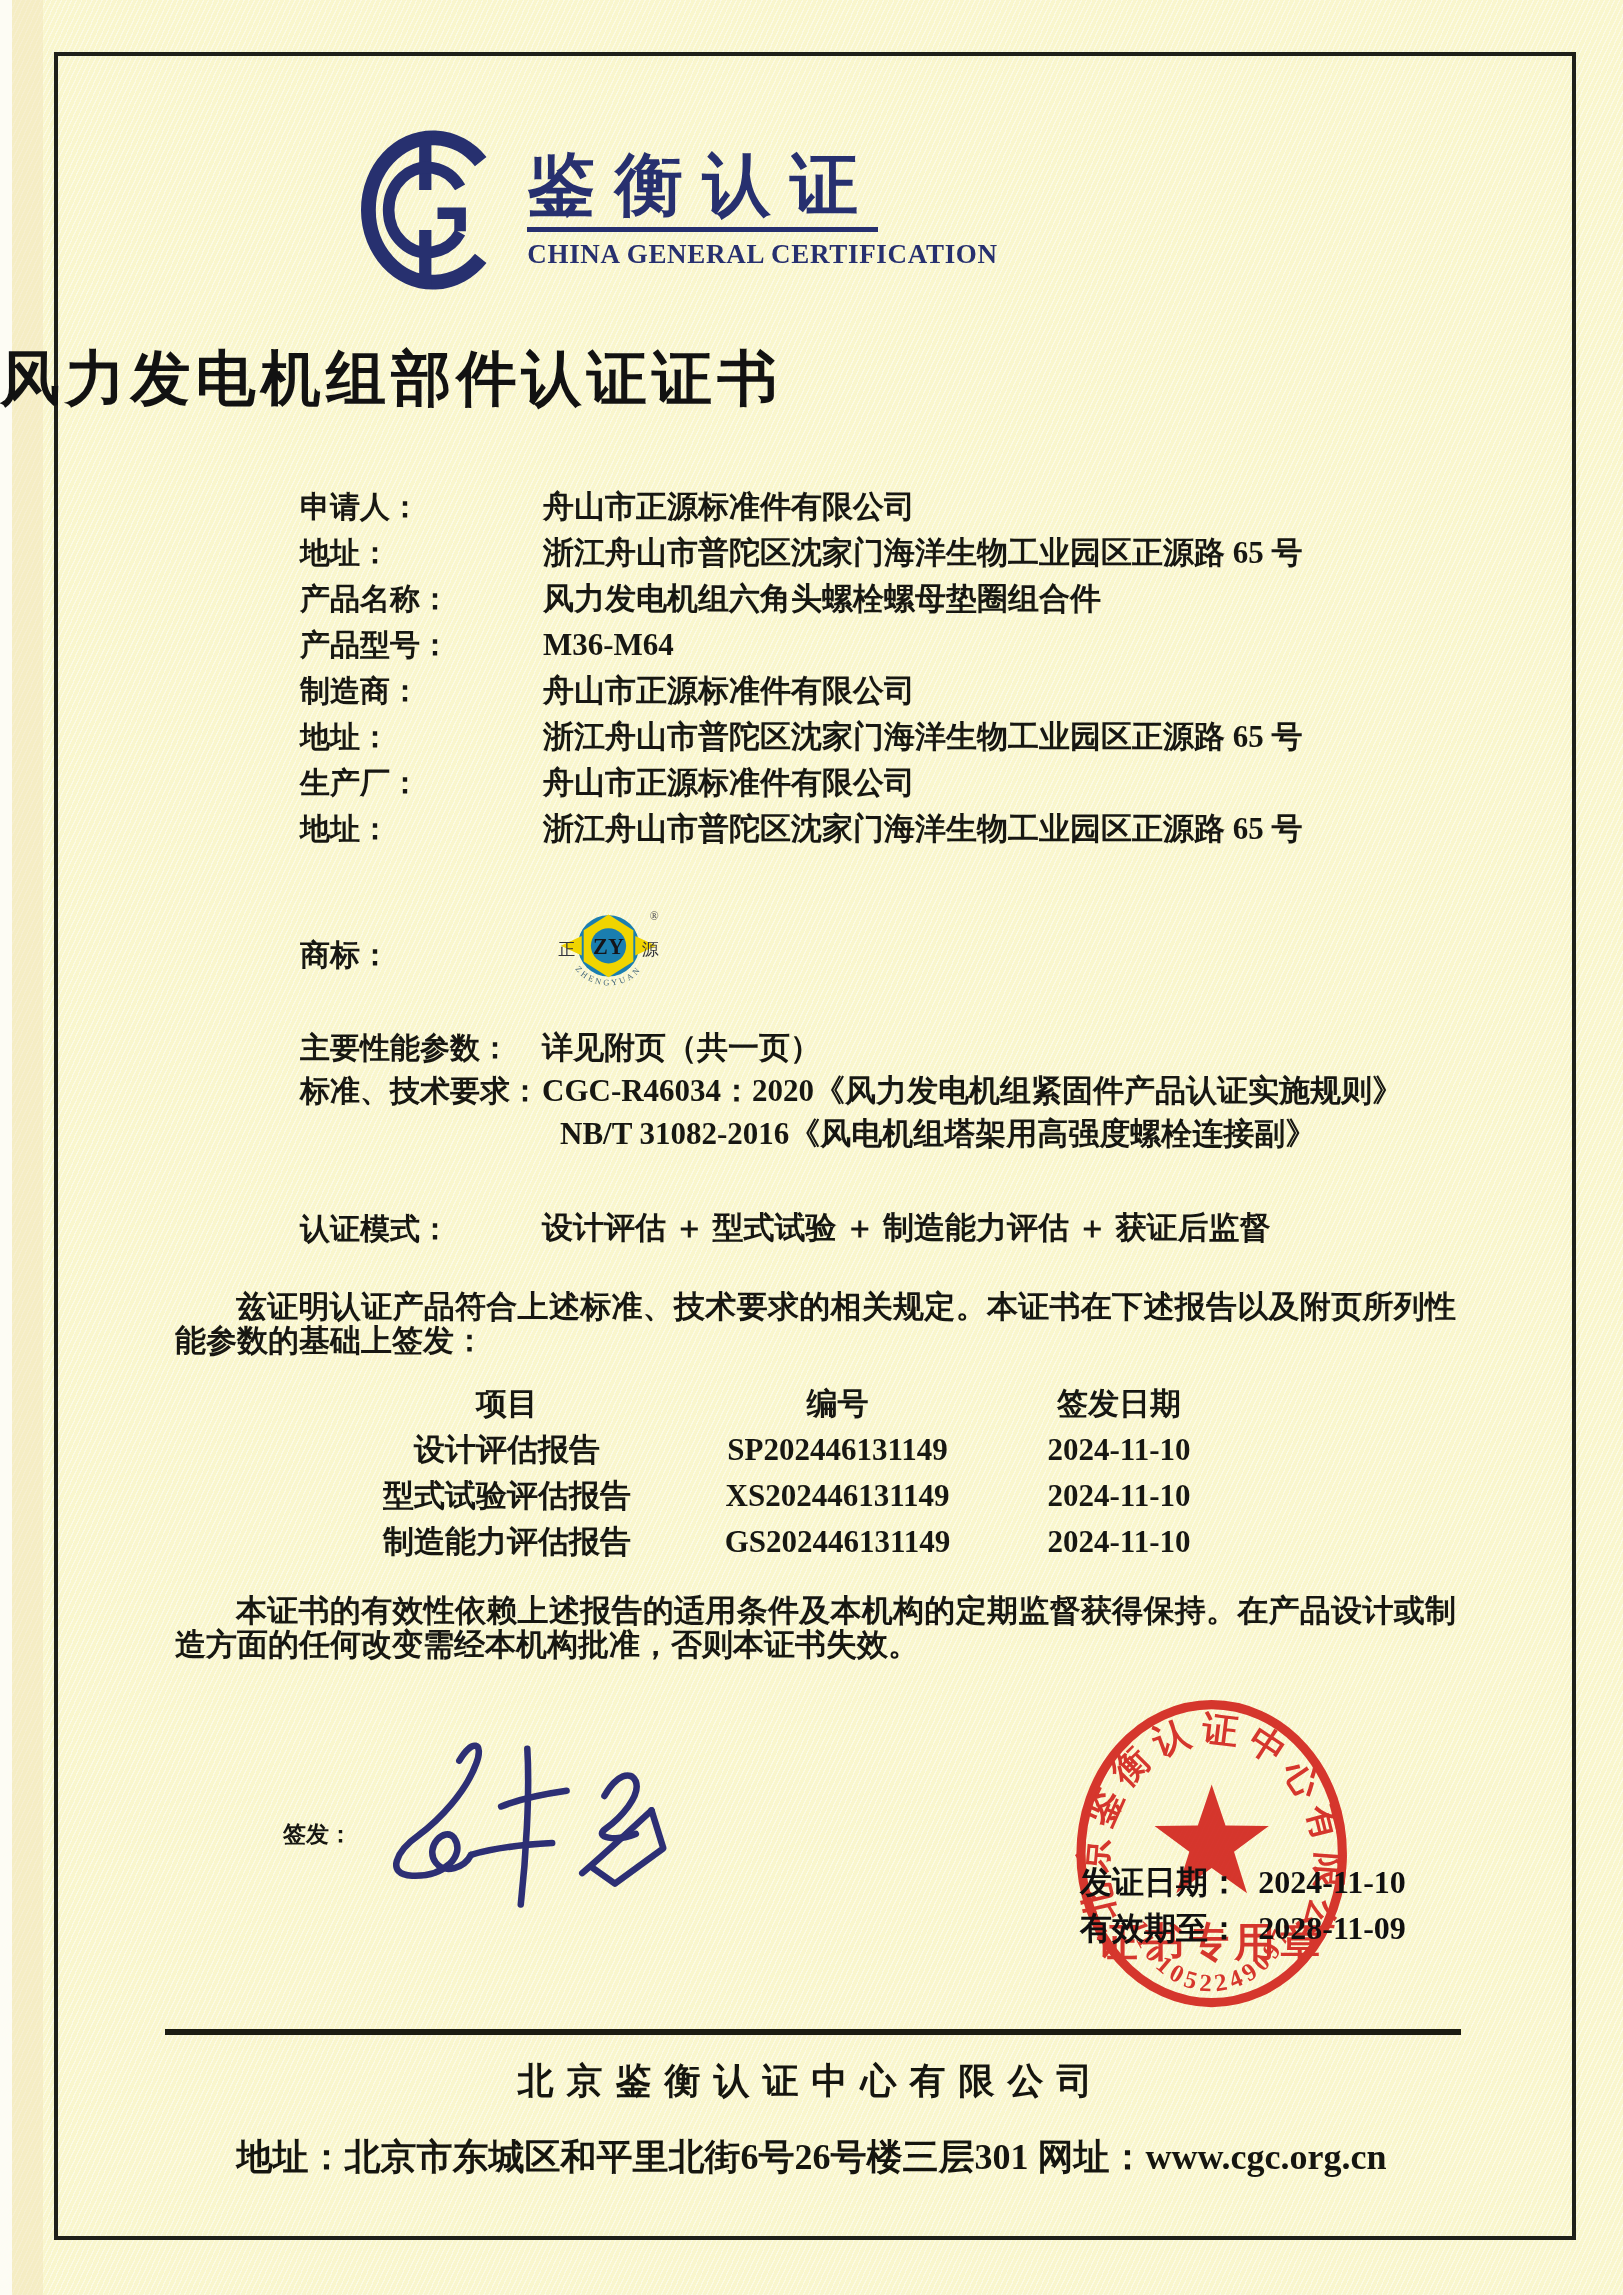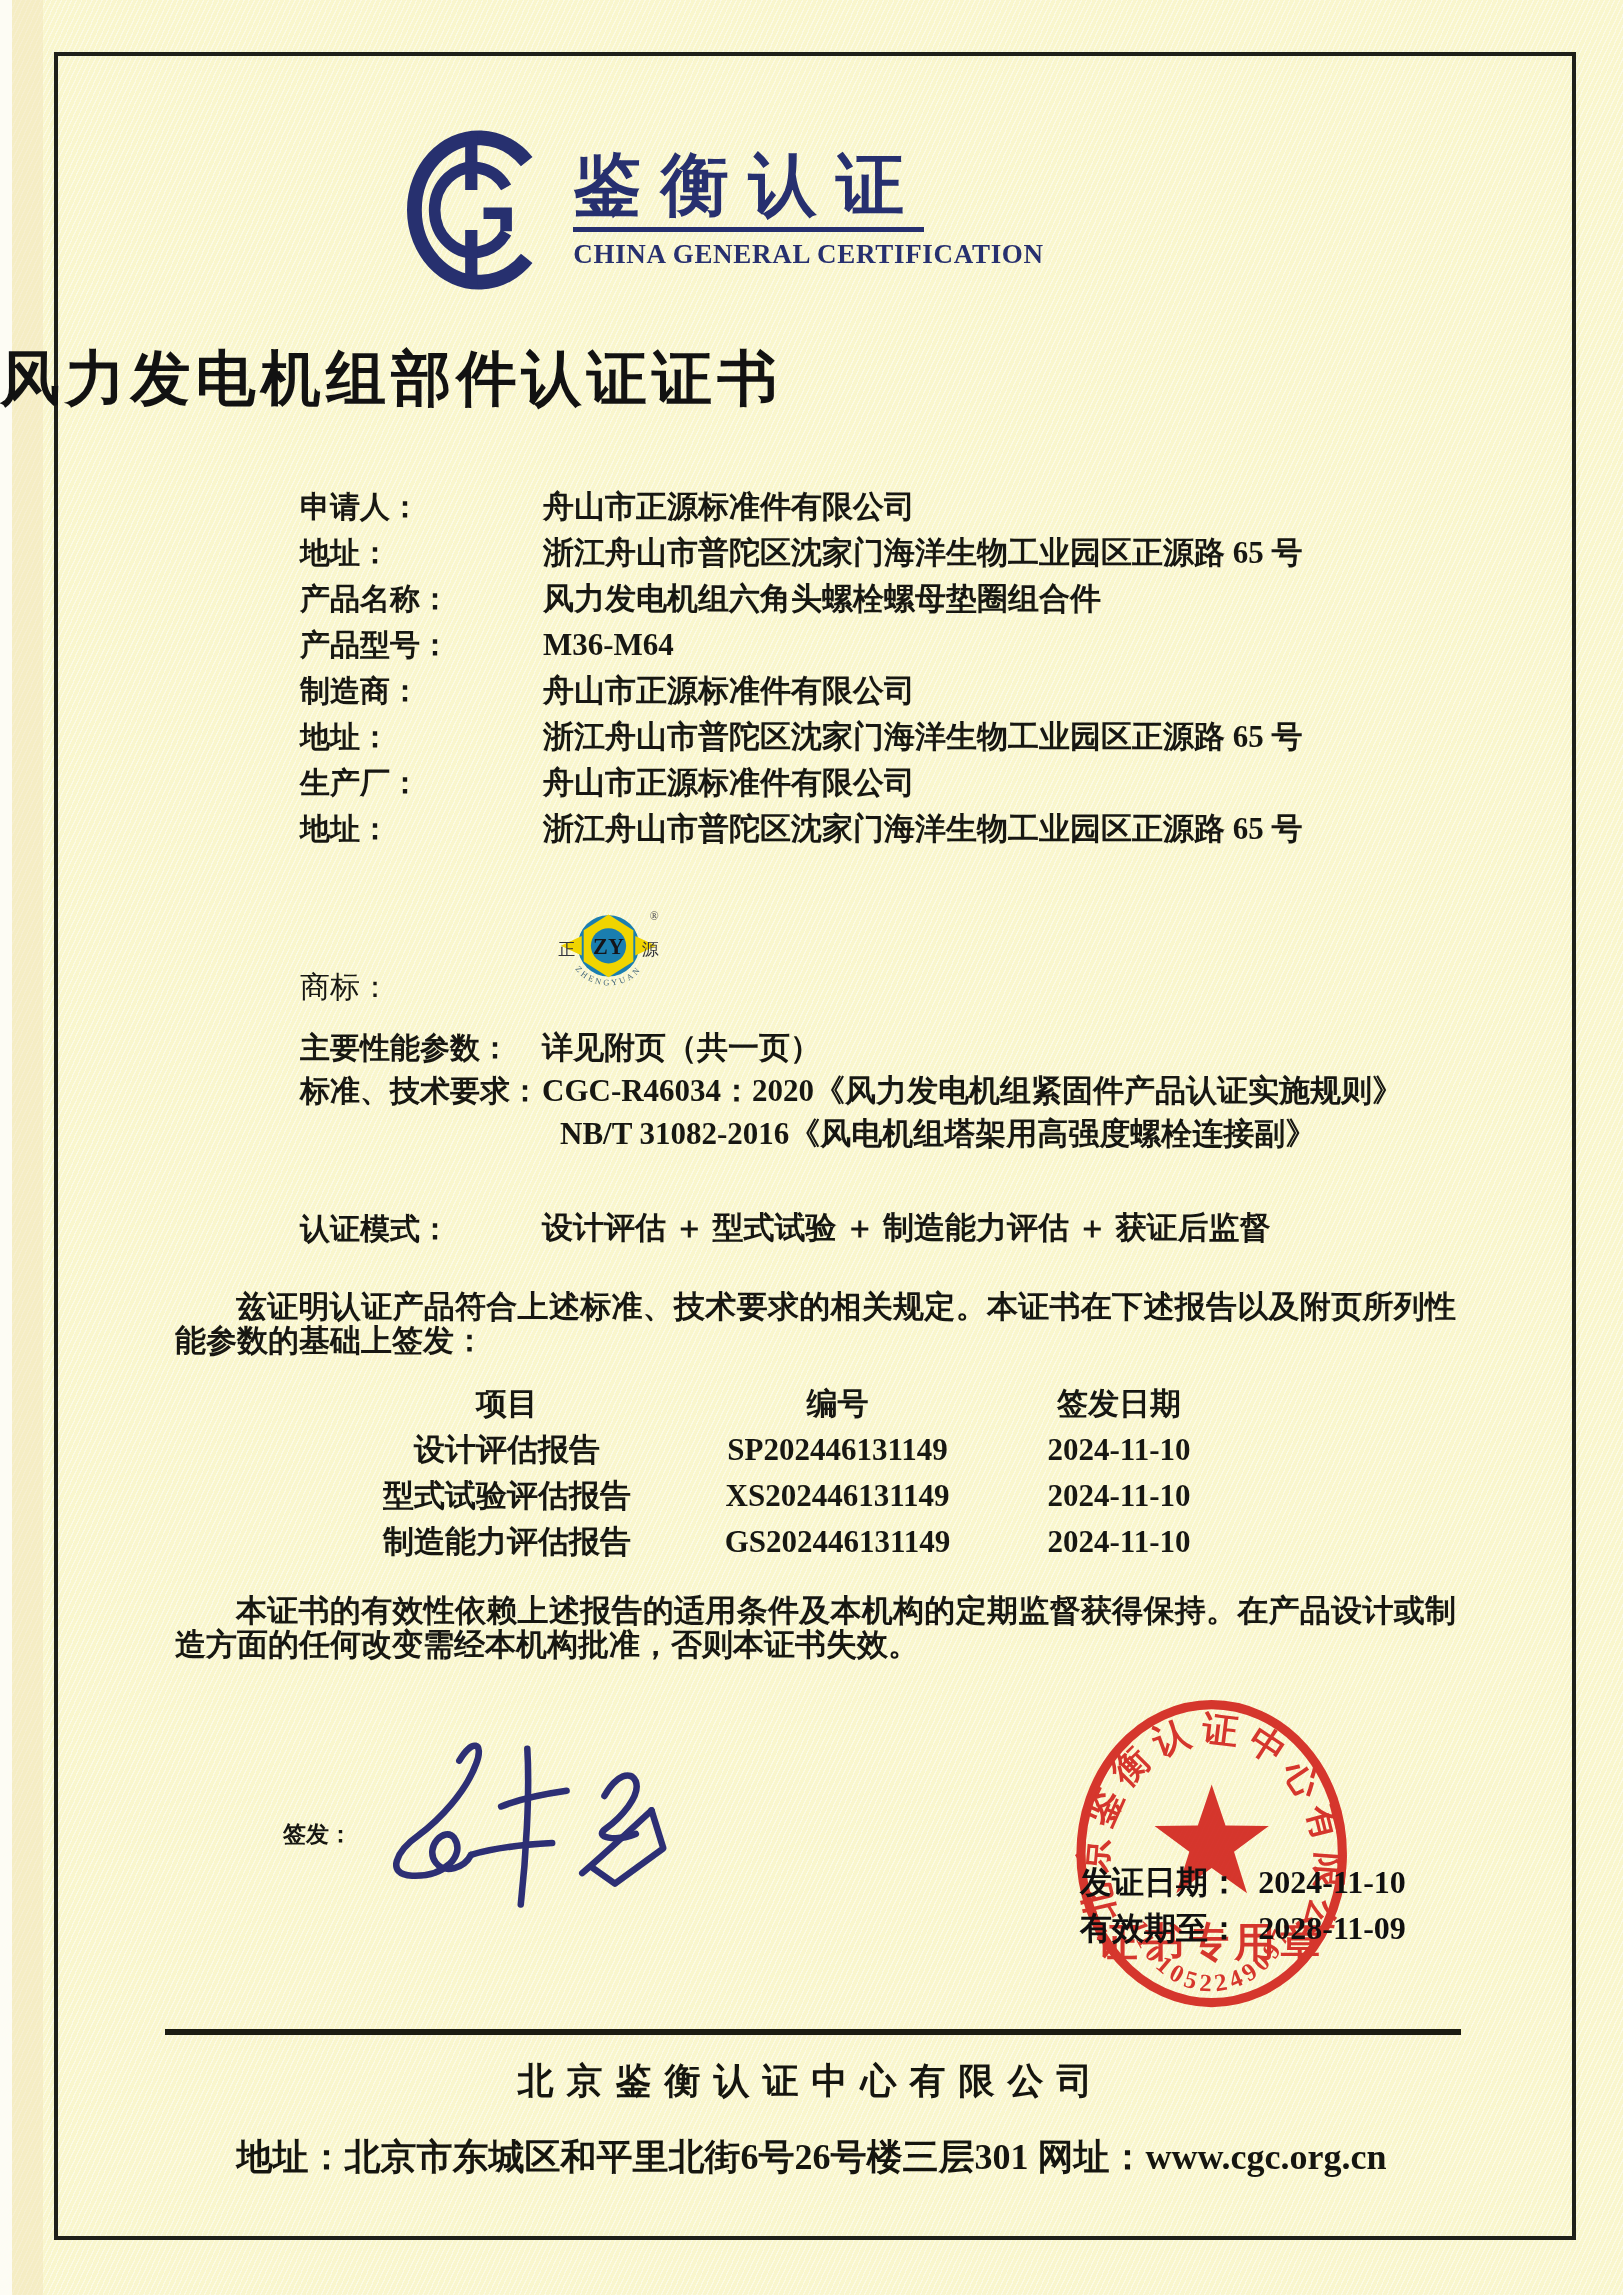--- a/index.html
+++ b/index.html
@@ -9,21 +9,21 @@
       repeating-linear-gradient(115deg, rgba(255,255,255,.45) 0 1.3px, rgba(255,255,255,0) 1.3px 4.6px),
       #f9f6cd;
     font-family:"Liberation Serif","DejaVu Serif",serif;
     color:#171712;
   }
   .scan-edge{position:absolute;left:0;top:0;width:11.8px;height:2295px;background:#fdfcf4;}
   .scan-strip{position:absolute;left:11.8px;top:0;width:31px;height:2295px;background:rgba(243,230,190,.55);}
   .frame{position:absolute;left:54px;top:52px;width:1514px;height:2180px;border:4.6px solid #20201a;}
   .abs{position:absolute;}
   
-  .header{position:absolute;left:0;top:123px;width:1341px;display:flex;justify-content:center;align-items:center;gap:22px;margin-left:46px;}
+  .header{position:absolute;left:0;top:123px;width:1341px;display:flex;justify-content:center;align-items:center;gap:22px;}
   .brand-right{display:flex;flex-direction:column;align-items:flex-start;}
   .brand-cn{font-size:68px;font-weight:700;color:#27306f;letter-spacing:19.6px;line-height:1;padding-bottom:9.2px;border-bottom:5.2px solid #27306f;white-space:nowrap;font-family:"Liberation Sans","DejaVu Sans",sans-serif;}
   .brand-en{font-size:27px;font-weight:700;color:#27306f;letter-spacing:0.7px;margin-top:6.5px;white-space:nowrap;}
   
   .cert-title{position:absolute;left:0;top:339px;width:1353px;text-align:left;font-size:60px;font-weight:900;letter-spacing:5.2px;color:#121212;}
   
   .fields{position:absolute;left:300px;top:484px;width:1020px;}
   .frow{display:flex;height:46px;align-items:center;}
   .flabel{width:243px;font-size:30px;font-weight:700;flex:none;}
   .fvalue{font-size:31px;font-weight:700;white-space:nowrap;}
@@ -36,21 +36,21 @@
   
   .sign-label{position:absolute;left:283px;top:1819px;font-size:23px;font-weight:700;}
   .signature-svg{position:absolute;left:356px;top:1720px;z-index:2;}
   .seal-svg{position:absolute;left:1063px;top:1689px;z-index:1;}
   .date-line{position:absolute;left:1080px;font-size:32px;font-weight:700;color:#101010;z-index:3;white-space:nowrap;}
   .date-line .gap{display:inline-block;width:18.3px;}
   
   .divider{position:absolute;left:165px;top:2029px;width:1296px;height:5.9px;background:#1c1c12;}
   .footer-company{position:absolute;left:0;top:2057px;width:1623px;text-align:center;font-size:36px;font-weight:600;letter-spacing:13px;color:#15150f;}
   .footer-address{position:absolute;left:0;top:2133px;width:1623px;text-align:center;font-size:36px;font-weight:700;color:#15150f;}
-  .tm-row-label{position:absolute;left:300px;top:967px;font-size:30px;font-weight:400;}
+  .tm-row-label{position:absolute;left:300px;top:935px;font-size:30px;font-weight:700;}
   .tm-logo{position:absolute;left:553px;top:904px;}
 </style>
 </head>
 <body>
 
 <div class="scan-edge"></div>
 <div class="scan-strip"></div>
 <div class="frame"></div>
 
 <div class="header">

